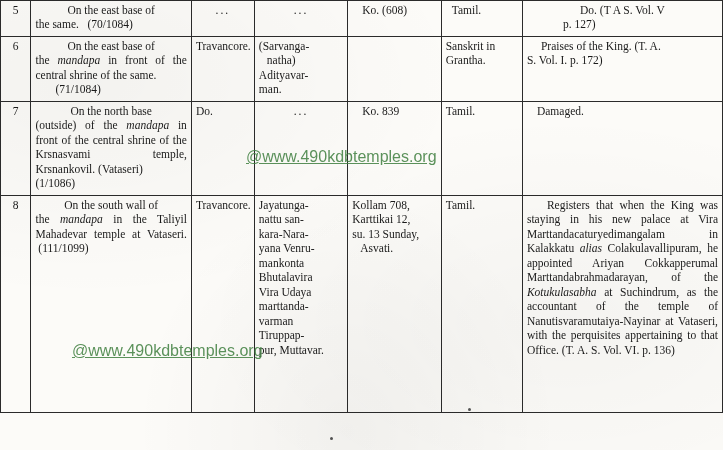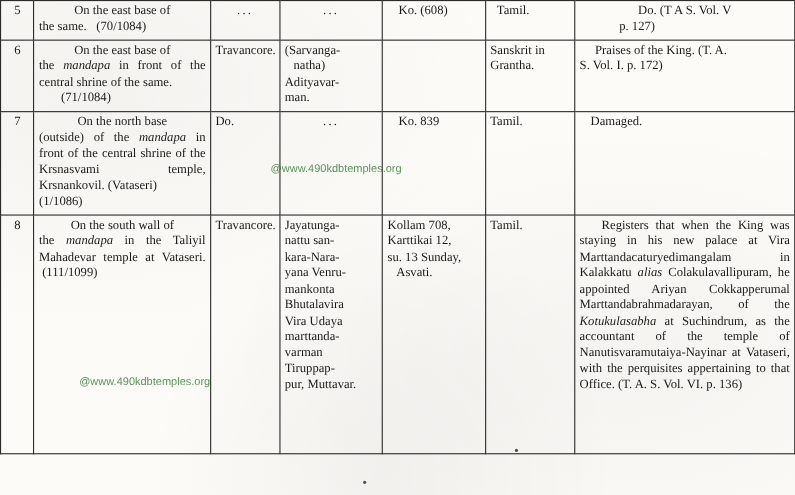--- a/index.html
+++ b/index.html
@@ -65,25 +65,26 @@
   .ind  { text-indent: 20px; }
   .ctr  { text-align: center; }
   .it   { font-style: italic; }
   .dots { text-align: center; letter-spacing: 2px; padding-top: 3px; }
 
   
   .wm {
     position: absolute;
     color: #3f7f3f;
     font-family: "Liberation Sans", sans-serif;
-    font-size: 10px;
+    font-size: 16px;
     white-space: nowrap;
     z-index: 6;
     opacity: .85;
     pointer-events: none;
+    text-decoration: underline;
   }
   .wm1 { left: 246px; top: 148px; }
   .wm2 { left: 72px;  top: 342px; }
 
   .tiny-dot {
     position: absolute;
     width: 3px; height: 3px;
     background: #555;
     border-radius: 50%;
   }

